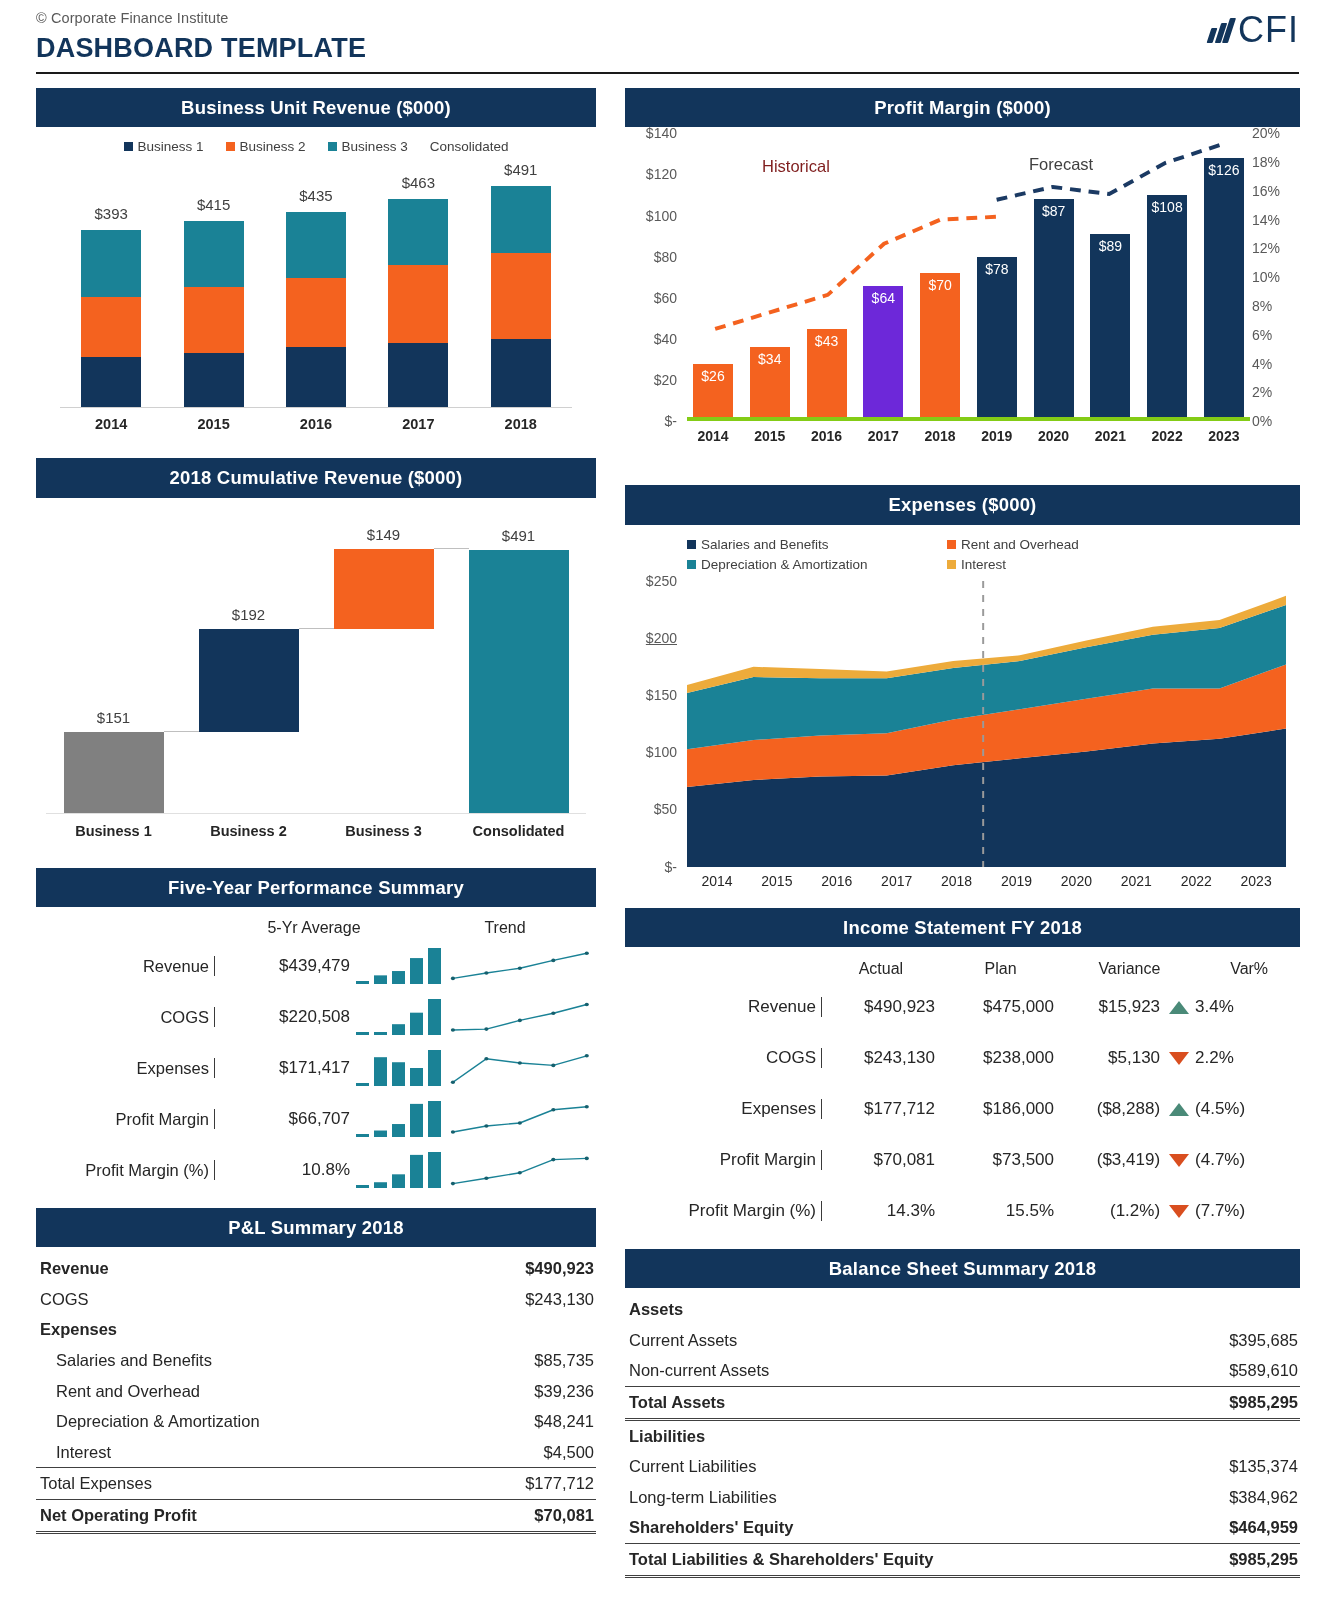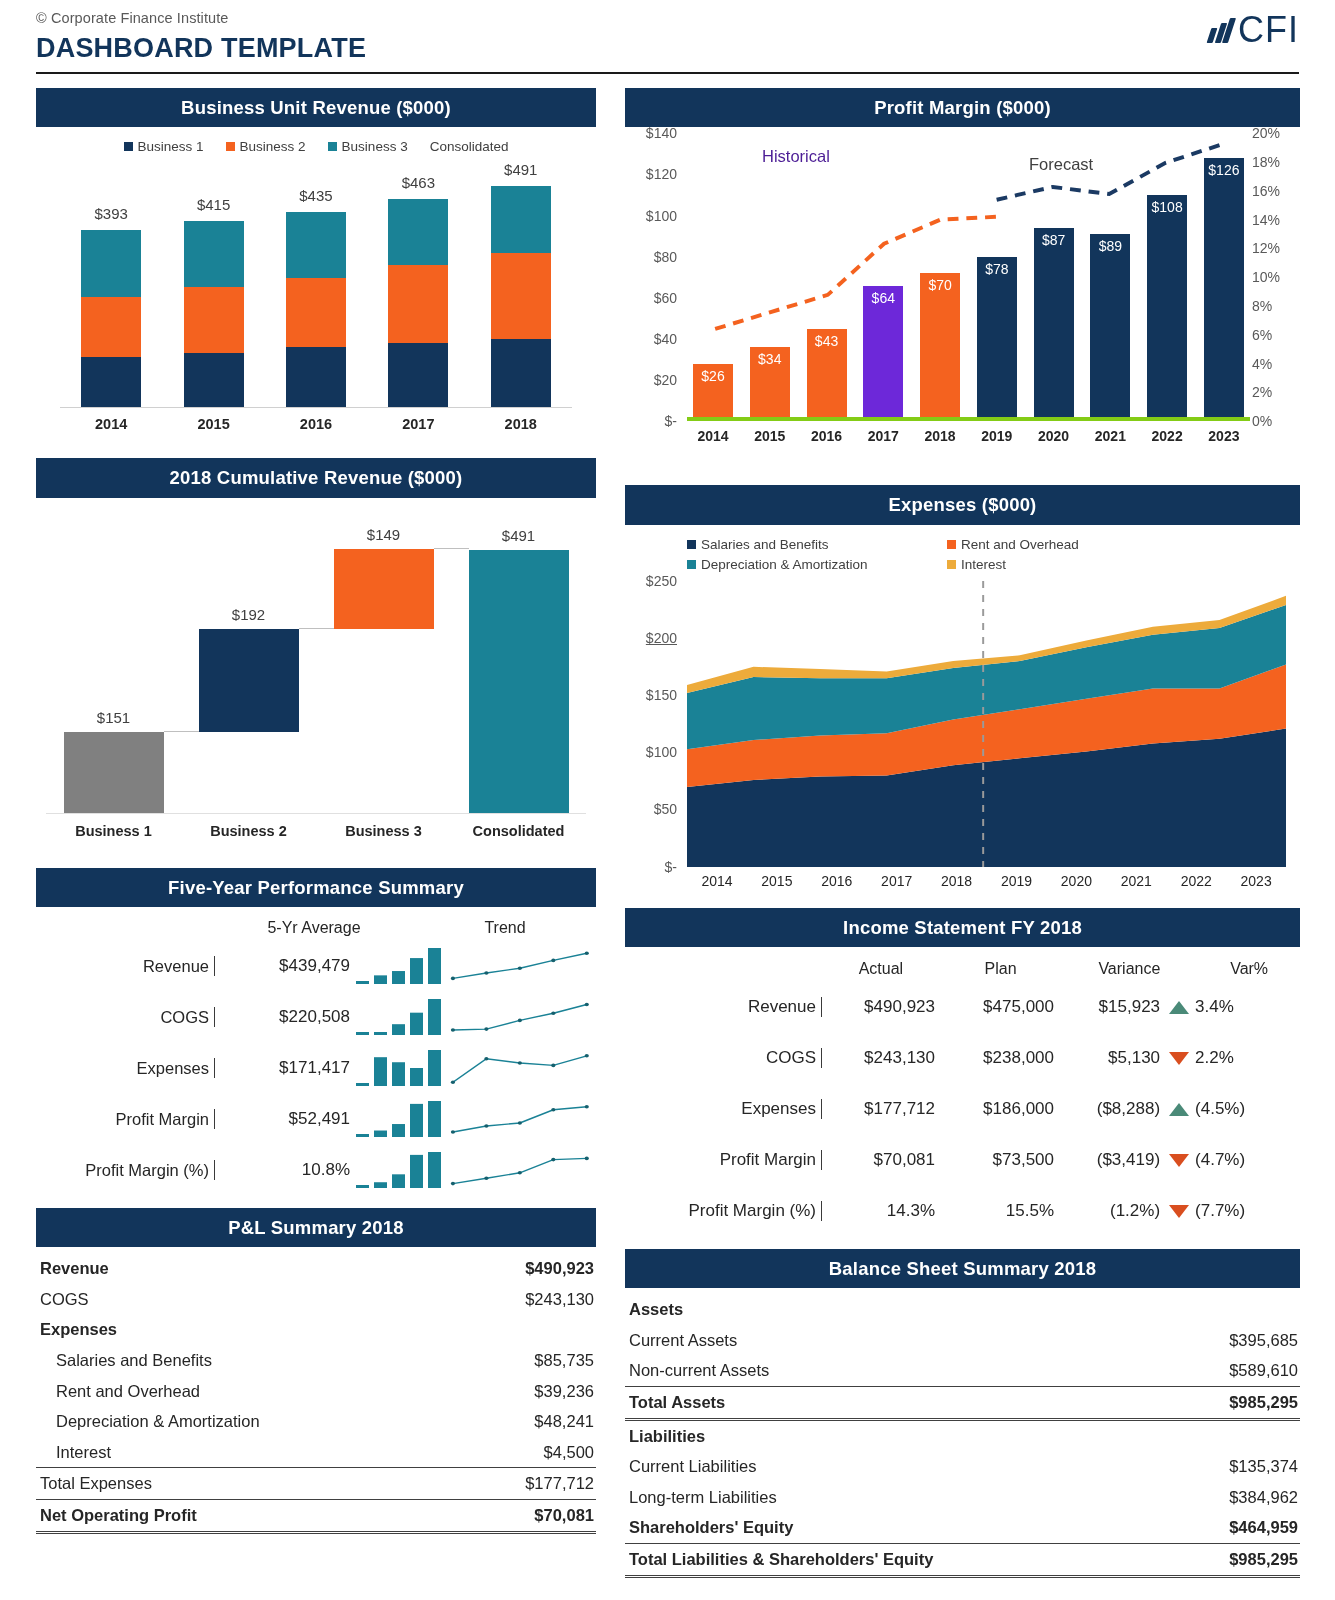--- a/index.html
+++ b/index.html
@@ -334,21 +334,21 @@
                   <polyline points="6,36.2 35,12.8 64,17 93,19.4 122,9.8" fill="none" stroke="#1a8296" stroke-width="1.4"></polyline>
                   <circle cx="6" cy="36.2" r="1.8" fill="#15606e"></circle>
                   <circle cx="35" cy="12.8" r="1.8" fill="#15606e"></circle>
                   <circle cx="64" cy="17" r="1.8" fill="#15606e"></circle>
                   <circle cx="93" cy="19.4" r="1.8" fill="#15606e"></circle>
                   <circle cx="122" cy="9.8" r="1.8" fill="#15606e"></circle>
                 </svg></div>
             </div>
             <div class="fy-row">
               <div class="fy-name">Profit Margin</div>
-              <div class="fy-val">$52,491</div>
+              <div class="fy-val">$66,707</div>
               <div class="fy-spark"><svg width="92" height="44" viewBox="0 0 92 44">
                   <rect x="2" y="37" width="13" height="3" fill="#1a8296"></rect>
                   <rect x="20" y="33.52" width="13" height="6.4799999999999995" fill="#1a8296"></rect>
                   <rect x="38" y="27.04" width="13" height="12.959999999999999" fill="#1a8296"></rect>
                   <rect x="56" y="6.8799999999999955" width="13" height="33.120000000000005" fill="#1a8296"></rect>
                   <rect x="74" y="4" width="13" height="36" fill="#1a8296"></rect>
                 </svg></div>
               <div class="fy-trend"><svg width="100%" height="44" viewBox="0 0 130 44" preserveAspectRatio="none">
                   <polyline points="6,35 35,29 64,26 93,12.8 122,9.8" fill="none" stroke="#1a8296" stroke-width="1.4"></polyline>
                   <circle cx="6" cy="35" r="1.8" fill="#15606e"></circle>
@@ -467,38 +467,38 @@
                 </div>
                 <div class="c2-bar" style="height: 131.657px; background: #6d28d9;">
                   <div class="val">$64</div>
                 </div>
                 <div class="c2-bar" style="height: 144px; background: rgb(244, 98, 31);">
                   <div class="val">$70</div>
                 </div>
                 <div class="c2-bar" style="height: 160.457px; background: rgb(18, 53, 91);">
                   <div class="val">$78</div>
                 </div>
-                <div class="c2-bar" style="height: 189px; background: rgb(18, 53, 91);">
+                <div class="c2-bar" style="height: 218px; background: rgb(18, 53, 91);">
                   <div class="val">$87</div>
                 </div>
                 <div class="c2-bar" style="height: 183.086px; background: rgb(18, 53, 91);">
                   <div class="val">$89</div>
                 </div>
                 <div class="c2-bar" style="height: 222.171px; background: rgb(18, 53, 91);">
                   <div class="val">$108</div>
                 </div>
                 <div class="c2-bar" style="height: 259.2px; background: rgb(18, 53, 91);">
                   <div class="val">$126</div>
                 </div>
               </div>
             <svg class="c2-svg" id="c2-svg" viewBox="0 0 571 288" preserveAspectRatio="none">
                 <polyline points="28.549999999999997,198.72 85.65,181.44 142.75,164.16 199.85000000000002,112.32 256.95,87.83999999999997 314.05,84.96000000000001" fill="none" stroke="#f4621f" stroke-width="4" stroke-dasharray="11 8" stroke-linecap="butt"></polyline>
                 <polyline points="314.05,67.68 371.15000000000003,54.72000000000003 428.25,61.920000000000016 485.35,30.24000000000001 542.4499999999999,11.519999999999982" fill="none" stroke="#1b3a63" stroke-width="4" stroke-dasharray="11 8" stroke-linecap="butt"></polyline>
               </svg>
-            <div class="c2-annot" id="c2-ann-hist" style="color: #4c1d95; left: 75px; top: 14px;">Historical</div>
+            <div class="c2-annot" id="c2-ann-hist" style="color: #7f1d1d; left: 75px; top: 24px;">Historical</div>
             <div class="c2-annot" id="c2-ann-fc" style="color: rgb(64, 64, 64); left: 342px; top: 22px;">Forecast</div>
           </div>
           <div class="c2-axis" id="c2-axis">
               <span>2014</span>
               <span>2015</span>
               <span>2016</span>
               <span>2017</span>
               <span>2018</span>
               <span>2019</span>
               <span>2020</span>

